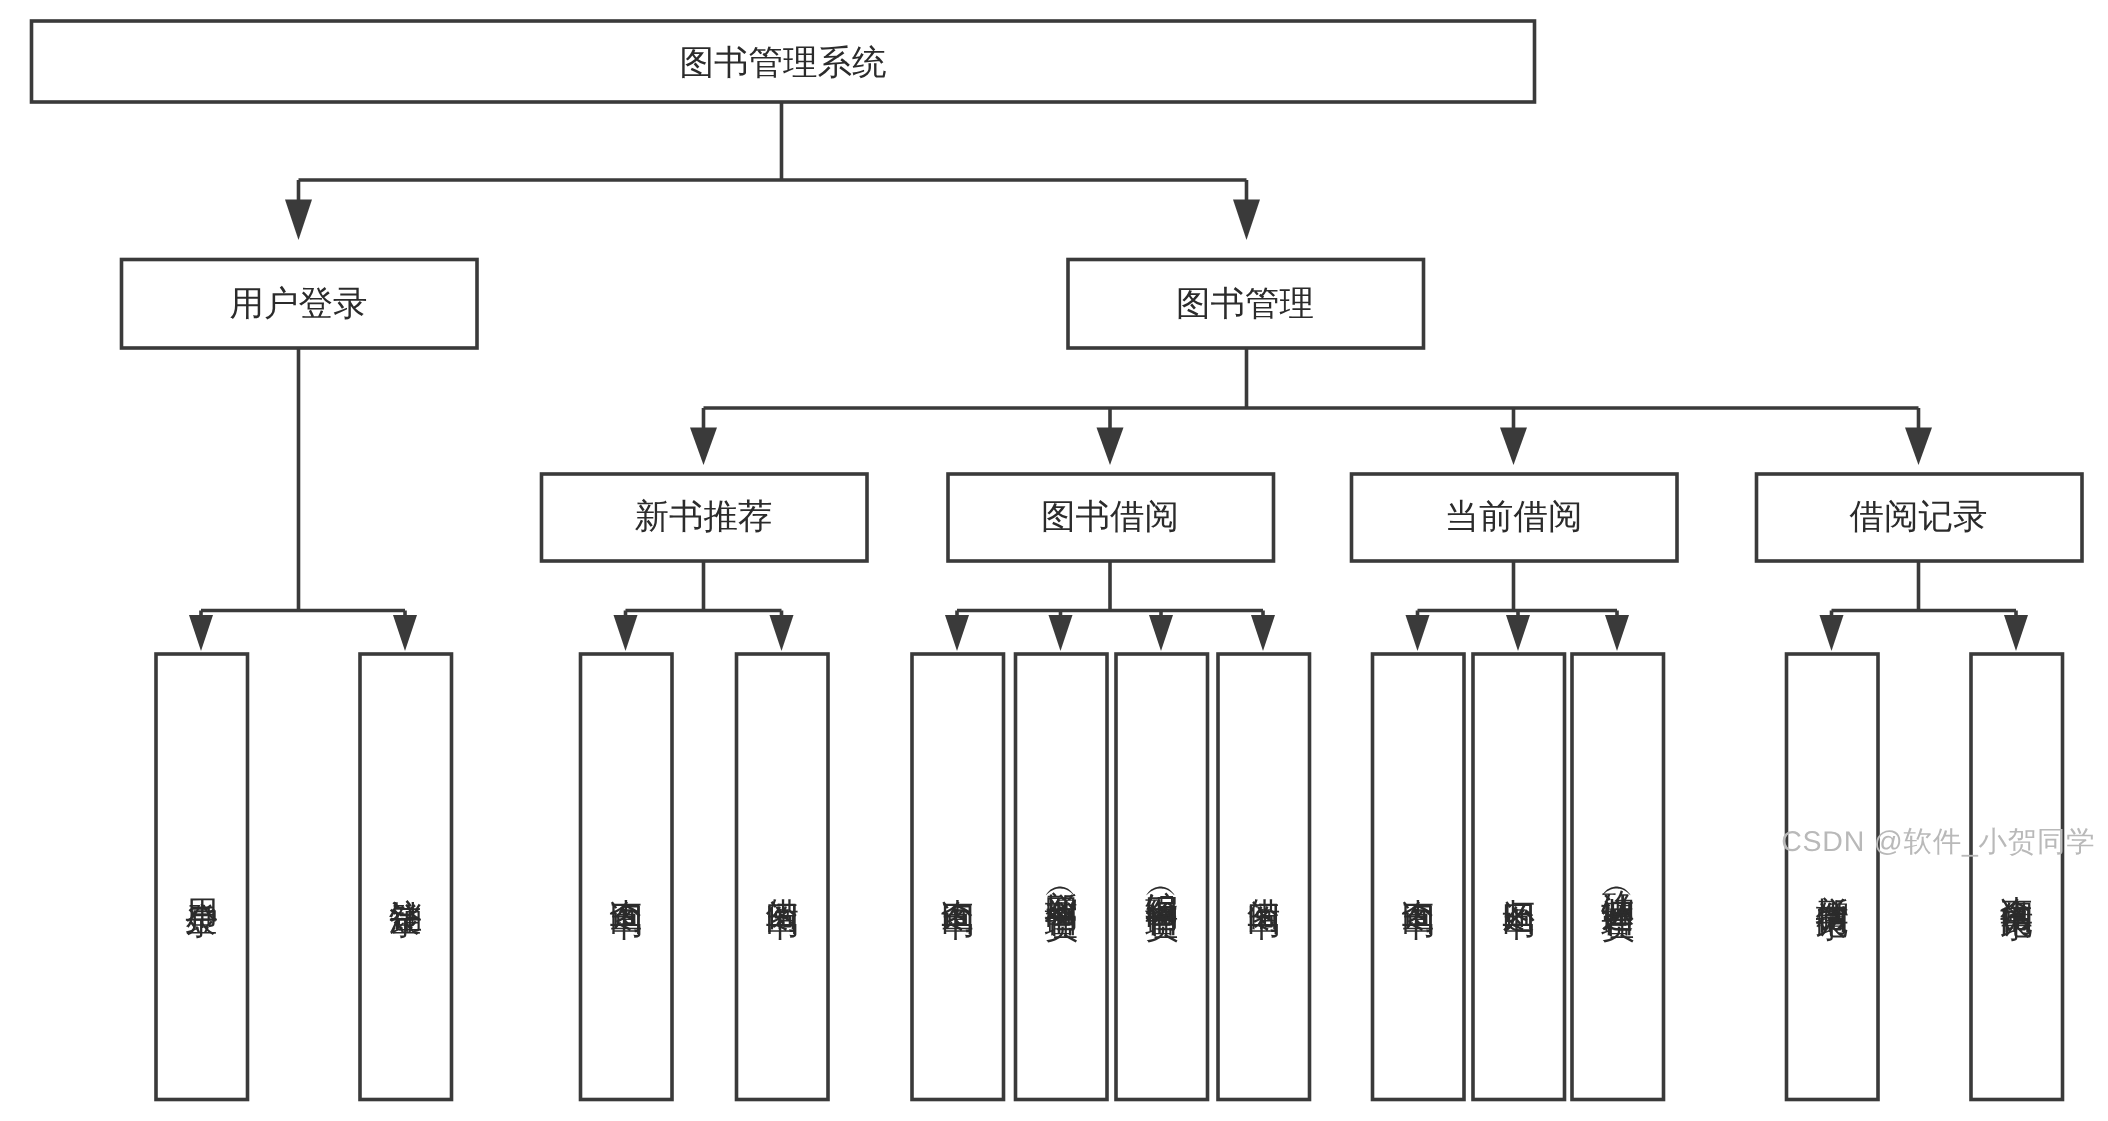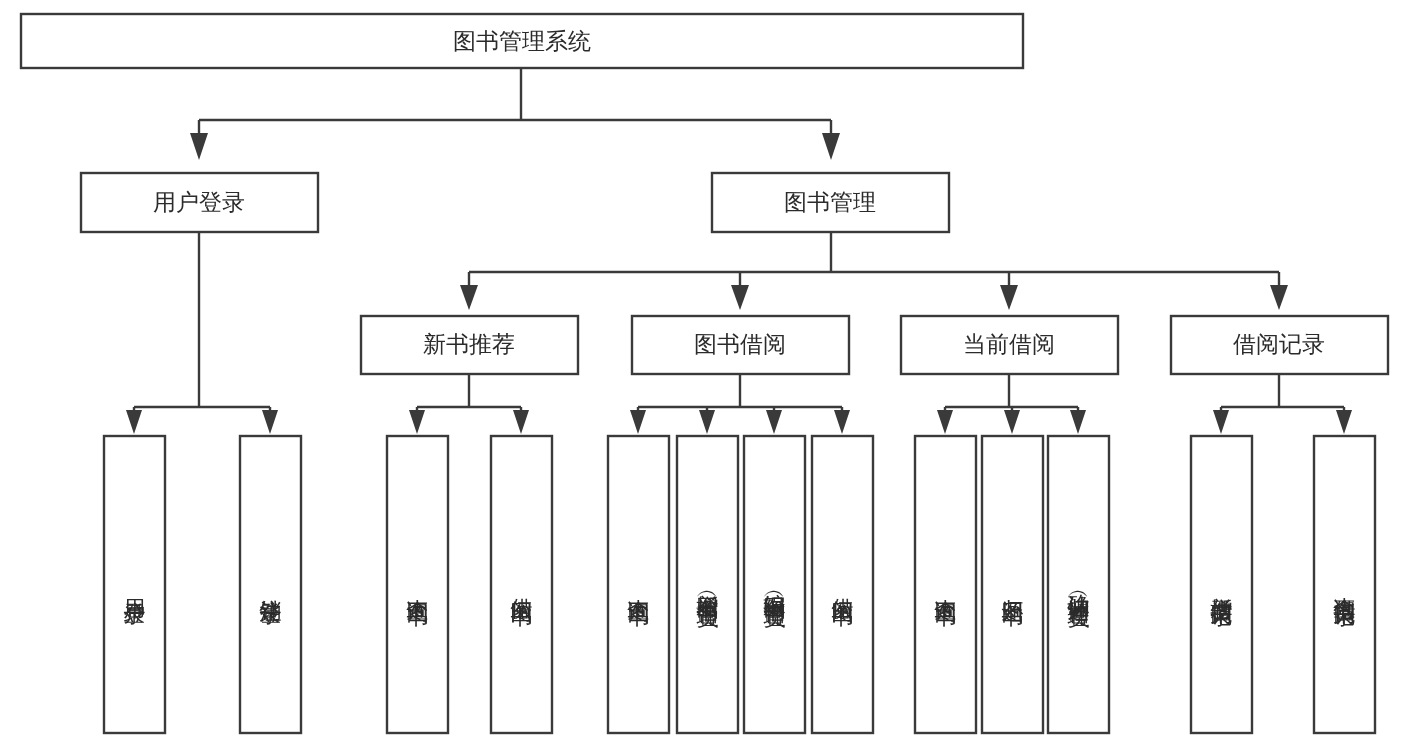--- a/index.html
+++ b/index.html
@@ -234,14 +234,15 @@
   <div class="leaf-label" style="left:744px; top:436px; width:61px; height:297px;">编辑图书（管理员）</div>
   <div class="leaf-label" style="left:812px; top:436px; width:61px; height:297px;">借阅图书</div>
 
   <div class="leaf-label" style="left:915px; top:436px; width:61px; height:297px;">查询图书</div>
   <div class="leaf-label" style="left:982px; top:436px; width:61px; height:297px;">归还图书</div>
   <div class="leaf-label" style="left:1048px; top:436px; width:61px; height:297px;">确认归还（管理员）</div>
 
   <div class="leaf-label" style="left:1191px; top:436px; width:61px; height:297px;">新增借阅记录</div>
   <div class="leaf-label" style="left:1314px; top:436px; width:61px; height:297px;">查询借阅记录</div>
 
+  <div class="watermark">CSDN @软件_小贺同学</div>
 
 </div>
 
 </body></html>

